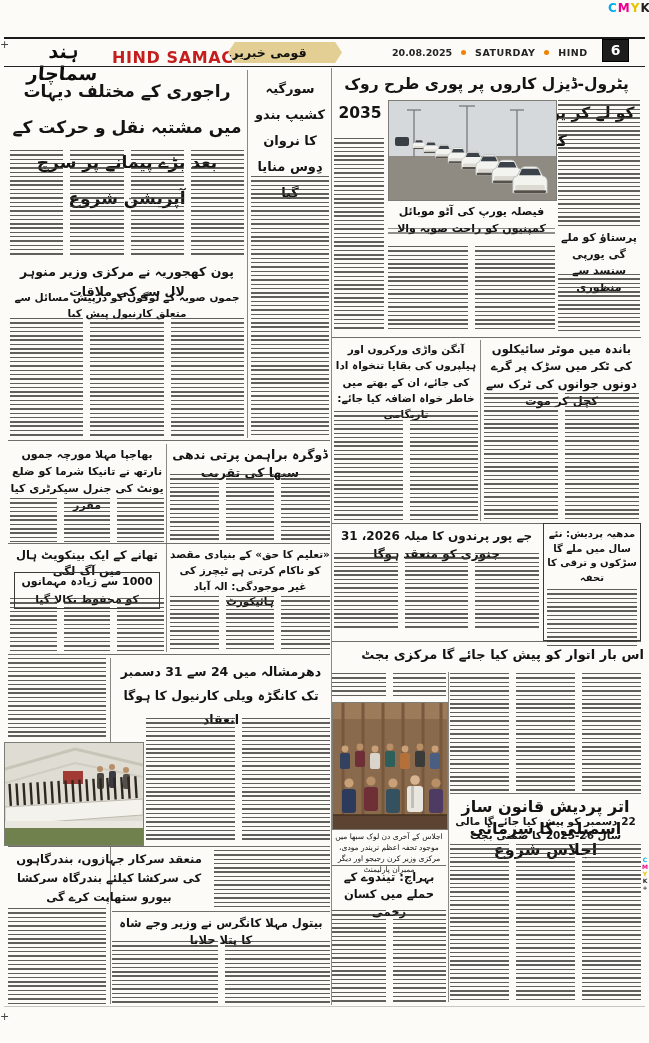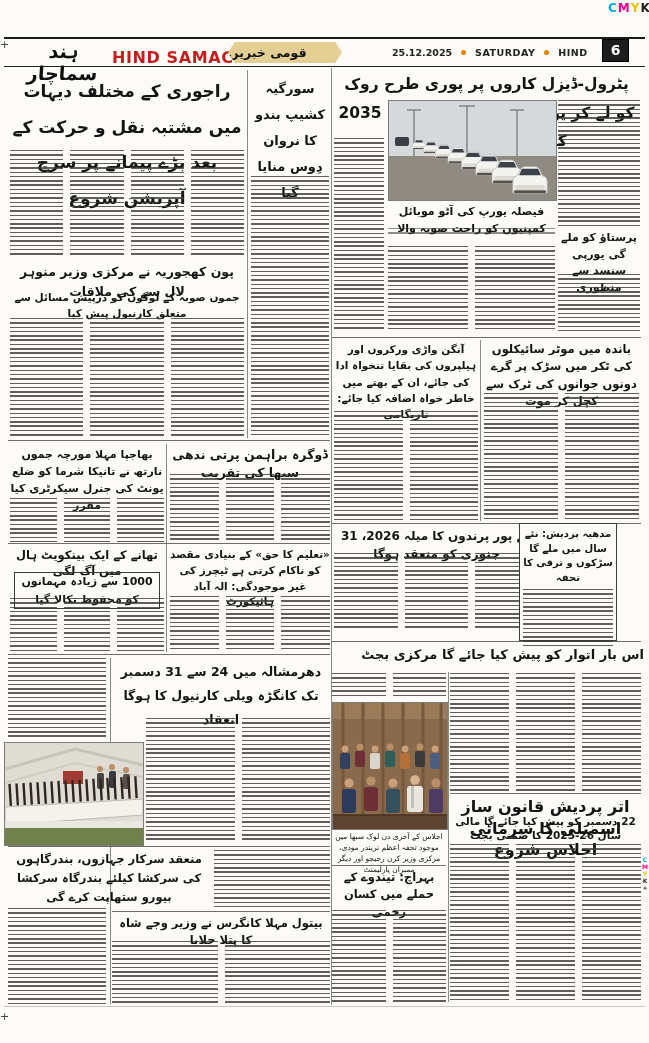--- a/index.html
+++ b/index.html
@@ -39,21 +39,21 @@
   <div style="color:#333">+</div>
 </div>
 
 <div class="abs" style="left:4px;top:37px;width:641px;height:2px;background:#1a1a1a"></div>
 <div class="abs ur" style="left:12px;top:40px;width:102px;font-size:19px;font-weight:bold;color:#0d0d0d;text-align:center;transform:skewX(-4deg)">ہند سماچار</div>
 <div class="abs" style="left:112px;top:48px;font-size:16px;font-weight:bold;letter-spacing:.6px;color:#c41e1e">HIND SAMACHAR</div>
 <div class="abs" style="left:228px;top:42px;width:114px;height:21px;background:#e3cf93;clip-path:polygon(6% 0,94% 0,100% 50%,94% 100%,6% 100%,0 50%)">
   <div class="ur" style="width:100%;text-align:left;font-size:12.5px;font-weight:bold;line-height:21px;color:#111">قومی خبریں</div>
 </div>
 <div class="abs mastrow" style="left:392px;top:45px;height:14px;font-size:9.5px">
-  <span>25.12.2025</span>
+  <span>20.08.2025</span>
   <span class="dot"></span>
   <span style="letter-spacing:.5px">SATURDAY</span>
   <span class="dot"></span>
   <span style="letter-spacing:.5px">HIND</span>
 </div>
 <div class="abs" style="left:602px;top:39px;width:27px;height:23px;background:#1d1d1d;border:1px solid #000">
   <div style="color:#fff;font-size:14px;font-weight:bold;text-align:center;line-height:21px">6</div>
 </div>
 <div class="abs" style="left:4px;top:66px;width:641px;height:1px;background:#222"></div>
 
@@ -172,21 +172,21 @@
     <div></div>
   <div></div>
 </div>
 
 <div class="hl" style="left:334px;top:527px;width:205px;font-size:12px;line-height:1.5">جے پور پرندوں کا میلہ 2026، 31 جنوری کو منعقد ہوگا</div>
 <div class="cols" style="left:334px;top:553px;width:205px;height:76px">
   <div></div>
     <div></div>
   <div></div>
 </div>
-<div class="abs boxed" style="left:519px;top:523px;width:98px;height:118px;padding:3px;background:#fcfbf7">
+<div class="abs boxed" style="left:543px;top:523px;width:98px;height:118px;padding:3px;background:#fcfbf7">
   <div class="ur" style="font-size:10px;font-weight:bold;text-align:center;line-height:1.45;color:#141414">مدھیہ پردیش: نئے سال میں ملے گا سڑکوں و ترقی کا تحفہ</div>
   <div style="margin-top:4px;height:58px;background-image:repeating-linear-gradient(to bottom,rgba(58,56,50,.8) 0px,rgba(58,56,50,.8) 1.4px,transparent 1.4px,transparent 4.3px)"></div>
 </div>
 
 <div class="hl" style="left:348px;top:645px;width:309px;font-size:13px;line-height:1.5">اس بار اتوار کو پیش کیا جائے گا مرکزی بجٹ</div>
 <div class="cols" style="left:450px;top:673px;width:191px;height:118px">
   <div></div>
     <div></div>
   <div></div>
 </div>

